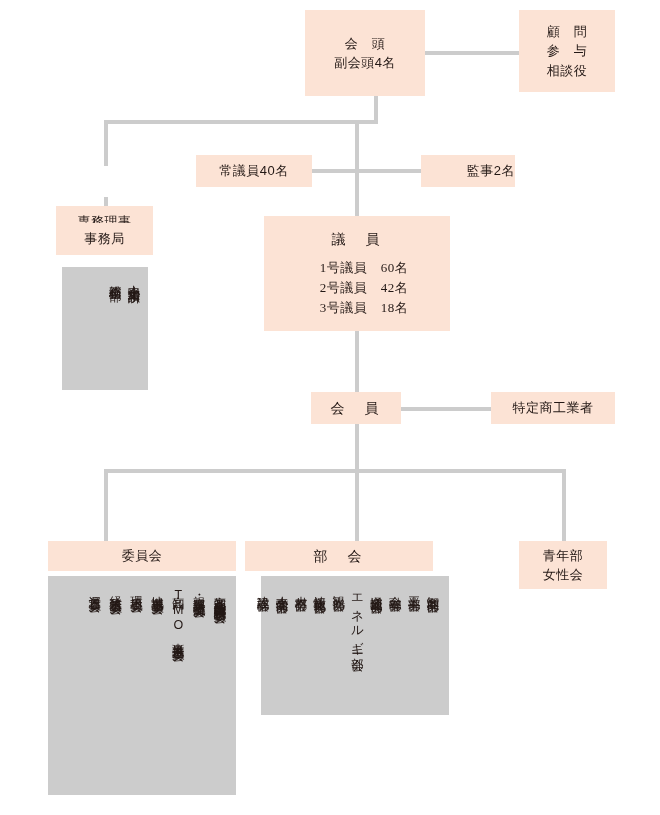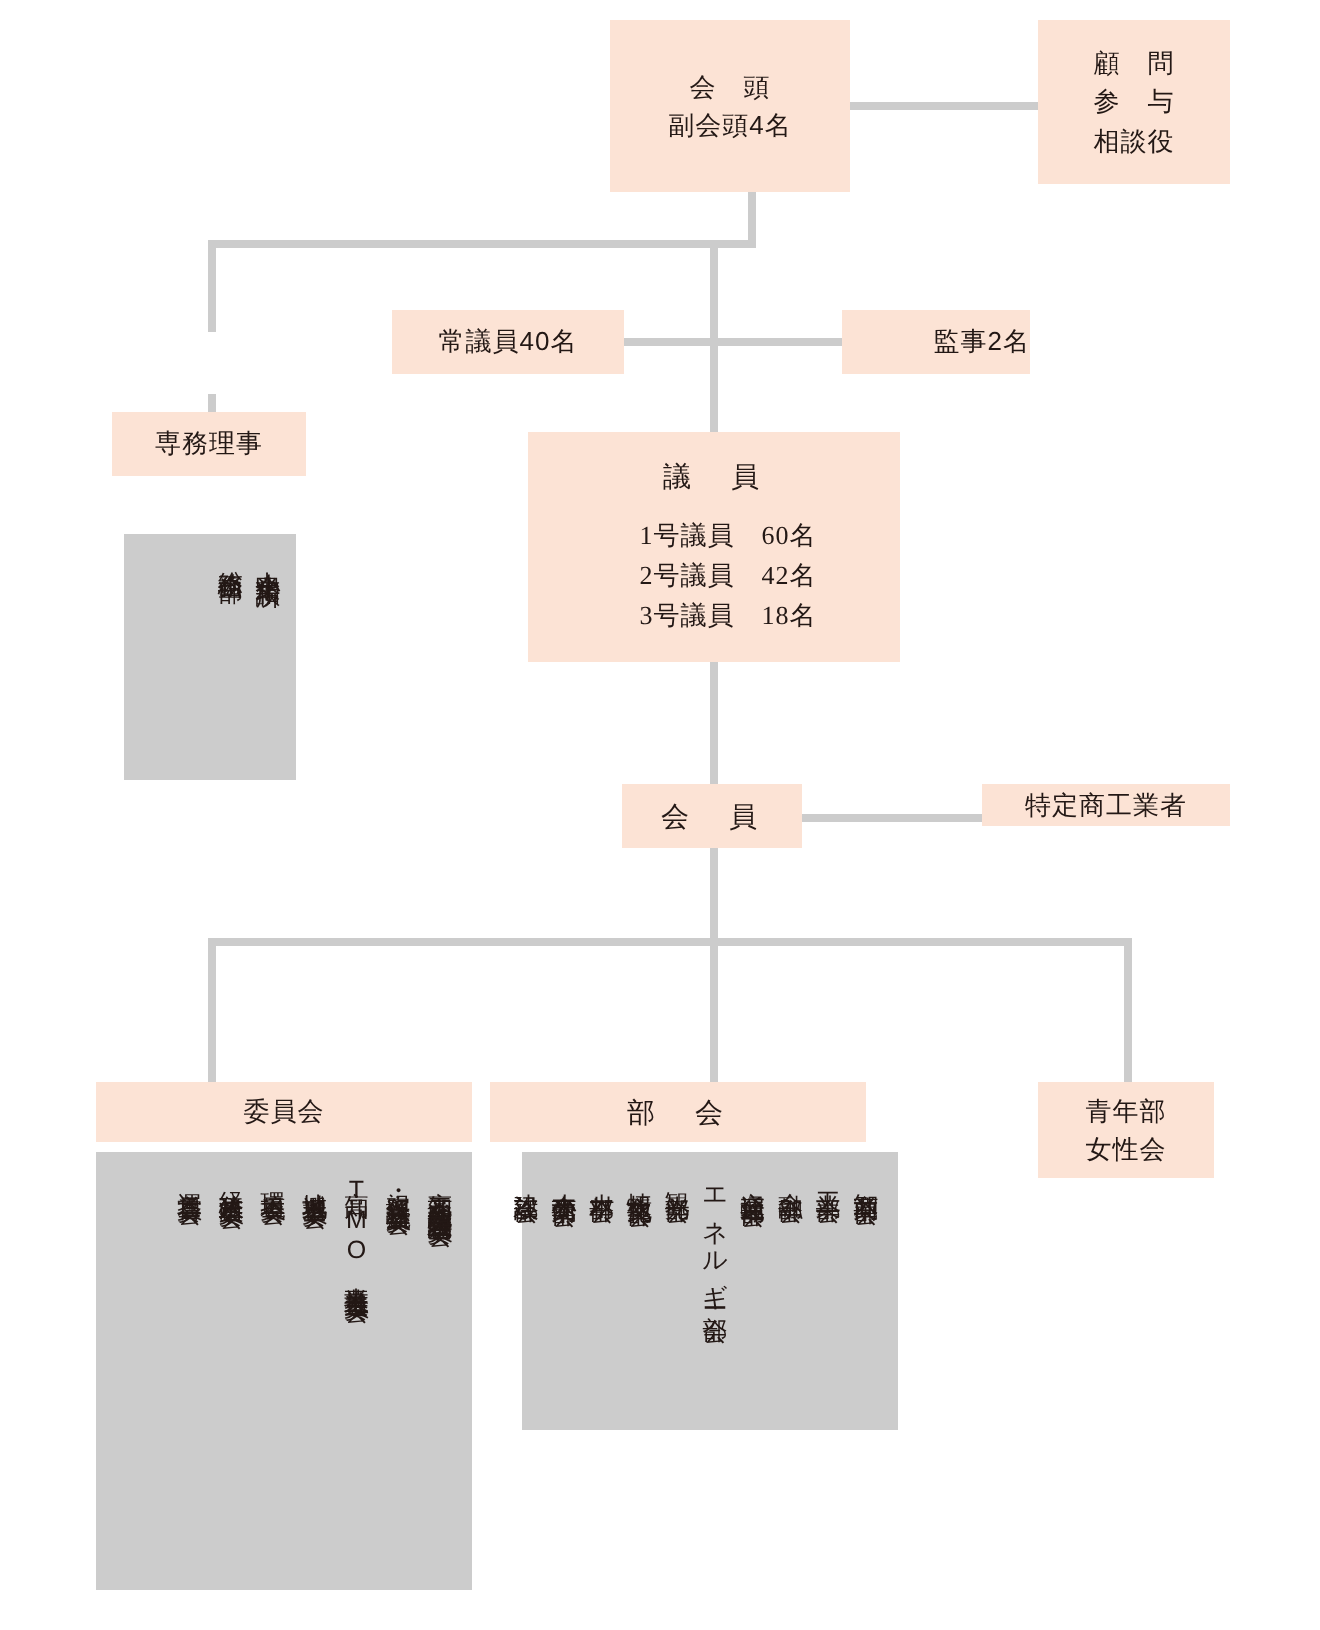--- a/index.html
+++ b/index.html
@@ -123,20 +123,23 @@
   </div>
 
   <div class="box" style="left:421px; top:155px; width:94px; height:32px;text-align:right;">
     <div class="inner">監事2名</div>
   </div>
 
   <div class="box" style="left:56px; top:166px; width:97px; height:32px;margin-top:40px;">
     <div class="inner">専務理事</div>
   </div>
 
+  <div class="box" style="left:56px; top:223px; width:97px; height:32px;">
+    <div class="inner">事務局</div>
+  </div>
 
   <div class="graybox" style="left:62px; top:267px; width:86px; height:123px;">
     <div class="vtext">中小企業相談所</div>
     <div class="vtext">総務企画部</div>
   </div>
 
   <div class="box" style="left:264px; top:216px; width:186px; height:115px;font-family:Liberation Serif, serif;">
     <div class="inner">
       <div class="bigtitle" style="margin-bottom:8px;">議　員</div>
       <div class="memberlist">
@@ -144,21 +147,21 @@
         <div>2号議員　42名</div>
         <div>3号議員　18名</div>
       </div>
     </div>
   </div>
 
   <div class="box" style="left:311px; top:392px; width:90px; height:32px;">
     <div class="inner bigtitle">会　員</div>
   </div>
 
-  <div class="box" style="left:491px; top:392px; width:124px; height:21px;text-align:center;">
+  <div class="box" style="left:491px; top:392px; width:124px; height:32px;text-align:center;">
     <div class="inner">特定商工業者</div>
   </div>
 
   <div class="box" style="left:48px; top:541px; width:188px; height:30px;">
     <div class="inner">委員会</div>
   </div>
 
   <div class="box" style="left:245px; top:541px; width:188px; height:30px;">
     <div class="inner bigtitle">部　会</div>
   </div>

